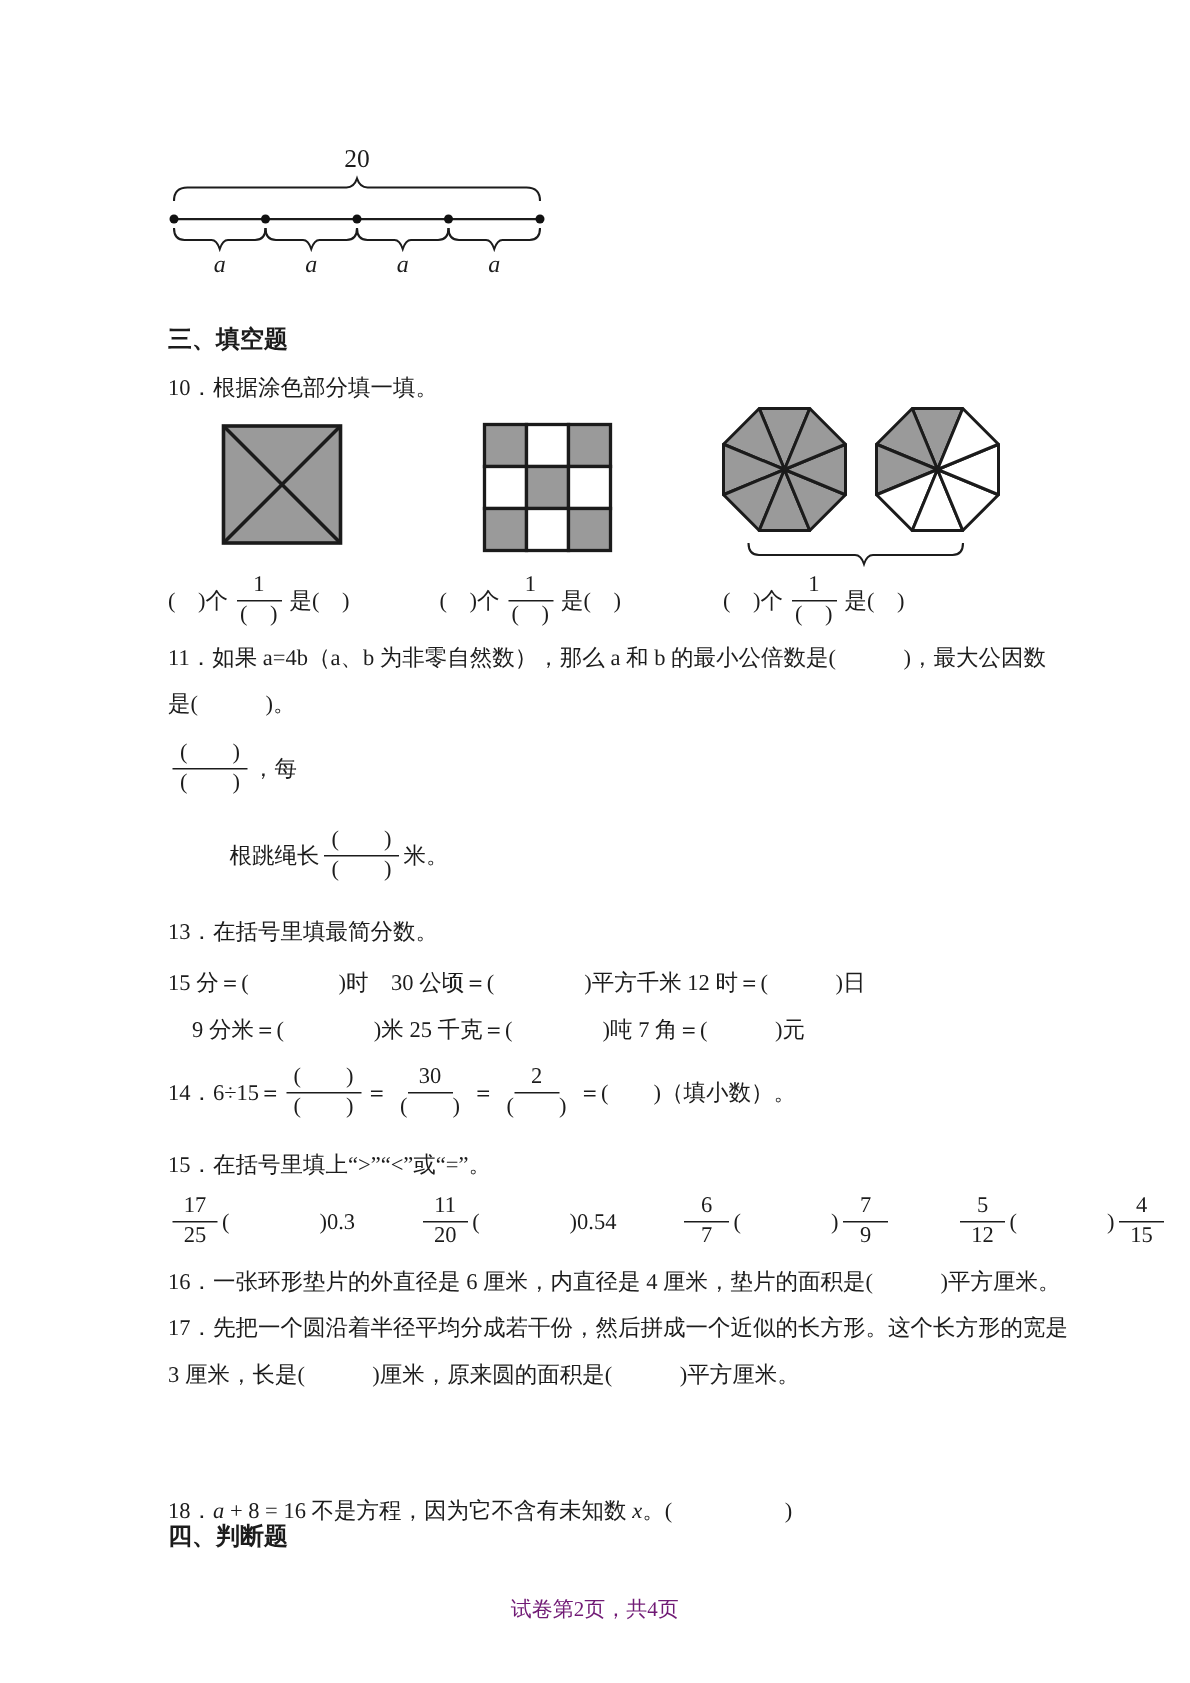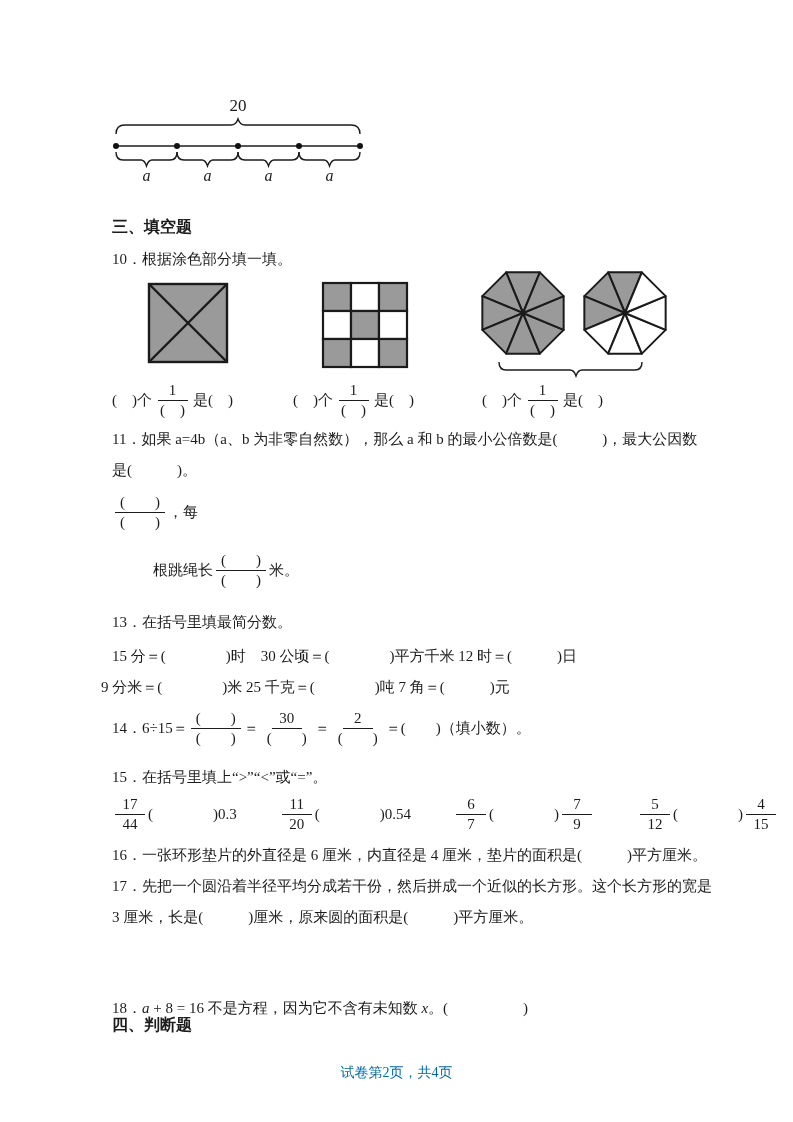--- a/index.html
+++ b/index.html
@@ -8,21 +8,21 @@
     font-family:"Liberation Serif","DejaVu Serif",serif;
     color:#1c1c1c;font-size:15px;overflow:hidden;
   }
   .abs{position:absolute;white-space:nowrap;line-height:21px;}
   .sec-title{font-weight:bold;font-size:16px;}
   .mathline{position:absolute;display:flex;align-items:center;white-space:pre;}
   .frac{display:inline-flex;flex-direction:column;align-items:center;line-height:1.25;margin:0 3px;vertical-align:middle;}
   .frac .num{display:block;border-bottom:1.4px solid #1c1c1c;padding:0 5px;text-align:center;min-width:20px;}
   .frac .den{display:block;padding:0 5px;text-align:center;min-width:20px;}
   .cmp{display:inline-flex;align-items:center;margin-right:26px;}
-  .footer{position:absolute;left:0;right:0;text-align:center;font-size:14px;color:#0369a1;}
+  .footer{position:absolute;left:0;right:0;text-align:center;font-size:14px;color:#701a75;}
   i{font-family:"Liberation Serif","DejaVu Serif",serif;}
   svg text{font-family:"Liberation Serif","DejaVu Serif",serif;fill:#1c1c1c;}
 </style>
 </head>
 <body>
 
 <svg class="abs" style="left:98px;top:92px;" width="285" height="92" viewBox="0 0 285 92">
   <text x="140" y="19" text-anchor="middle" font-size="17">20</text>
   <path d="M 18,42 Q 18,33 27,33 L 133,33 Q 138,33 140,27 Q 142,33 147,33 L 253,33 Q 262,33 262,42" fill="none" stroke="#1c1c1c" stroke-width="1.4"></path>
   <line x1="18" y1="54" x2="262" y2="54" stroke="#1c1c1c" stroke-width="1.5"></line>
@@ -134,21 +134,21 @@
   <span>根跳绳长</span>
   <span class="frac">
     <span class="num">(　　)</span>
     <span class="den">(　　)</span>
   </span>
   <span>米。</span>
 </div>
 
 <div class="abs" style="left:112px;top:612px;">13．在括号里填最简分数。</div>
 <div class="abs" style="left:112px;top:646px;">15 分＝(　　　　)时　30 公顷＝(　　　　)平方千米  12 时＝(　　　)日</div>
-<div class="abs" style="left:101px;top:677px;">9 分米＝(　　　　)米  25 千克＝(　　　　)吨  7 角＝(　　　)元</div>
+<div class="abs" style="left:128px;top:677px;">9 分米＝(　　　　)米  25 千克＝(　　　　)吨  7 角＝(　　　)元</div>
 
 <div class="mathline" style="left:112px;top:705px;height:46px;">
   <span>14．6÷15＝</span>
   <span class="frac">
     <span class="num">(　　)</span>
     <span class="den">(　　)</span>
   </span>
   <span>＝</span>
   <span class="frac">
     <span class="num">30</span>
@@ -160,21 +160,21 @@
     <span class="den">(　　)</span>
   </span>
   <span>＝(　　)（填小数）。</span>
 </div>
 
 <div class="abs" style="left:112px;top:767px;">15．在括号里填上“&gt;”“&lt;”或“=”。</div>
 <div class="mathline" style="left:112px;top:791px;height:46px;gap:16px;">
   <span class="cmp">
     <span class="frac">
       <span class="num">17</span>
-      <span class="den">44</span>
+      <span class="den">25</span>
     </span>
     <span>(　　　　)0.3</span>
   </span>
   <span class="cmp">
     <span class="frac">
       <span class="num">11</span>
       <span class="den">20</span>
     </span>
     <span>(　　　　)0.54</span>
   </span>

